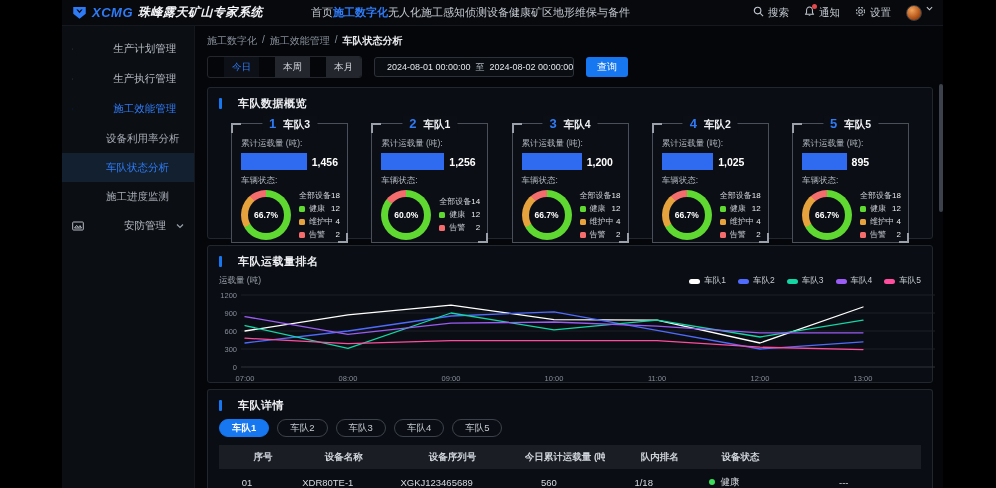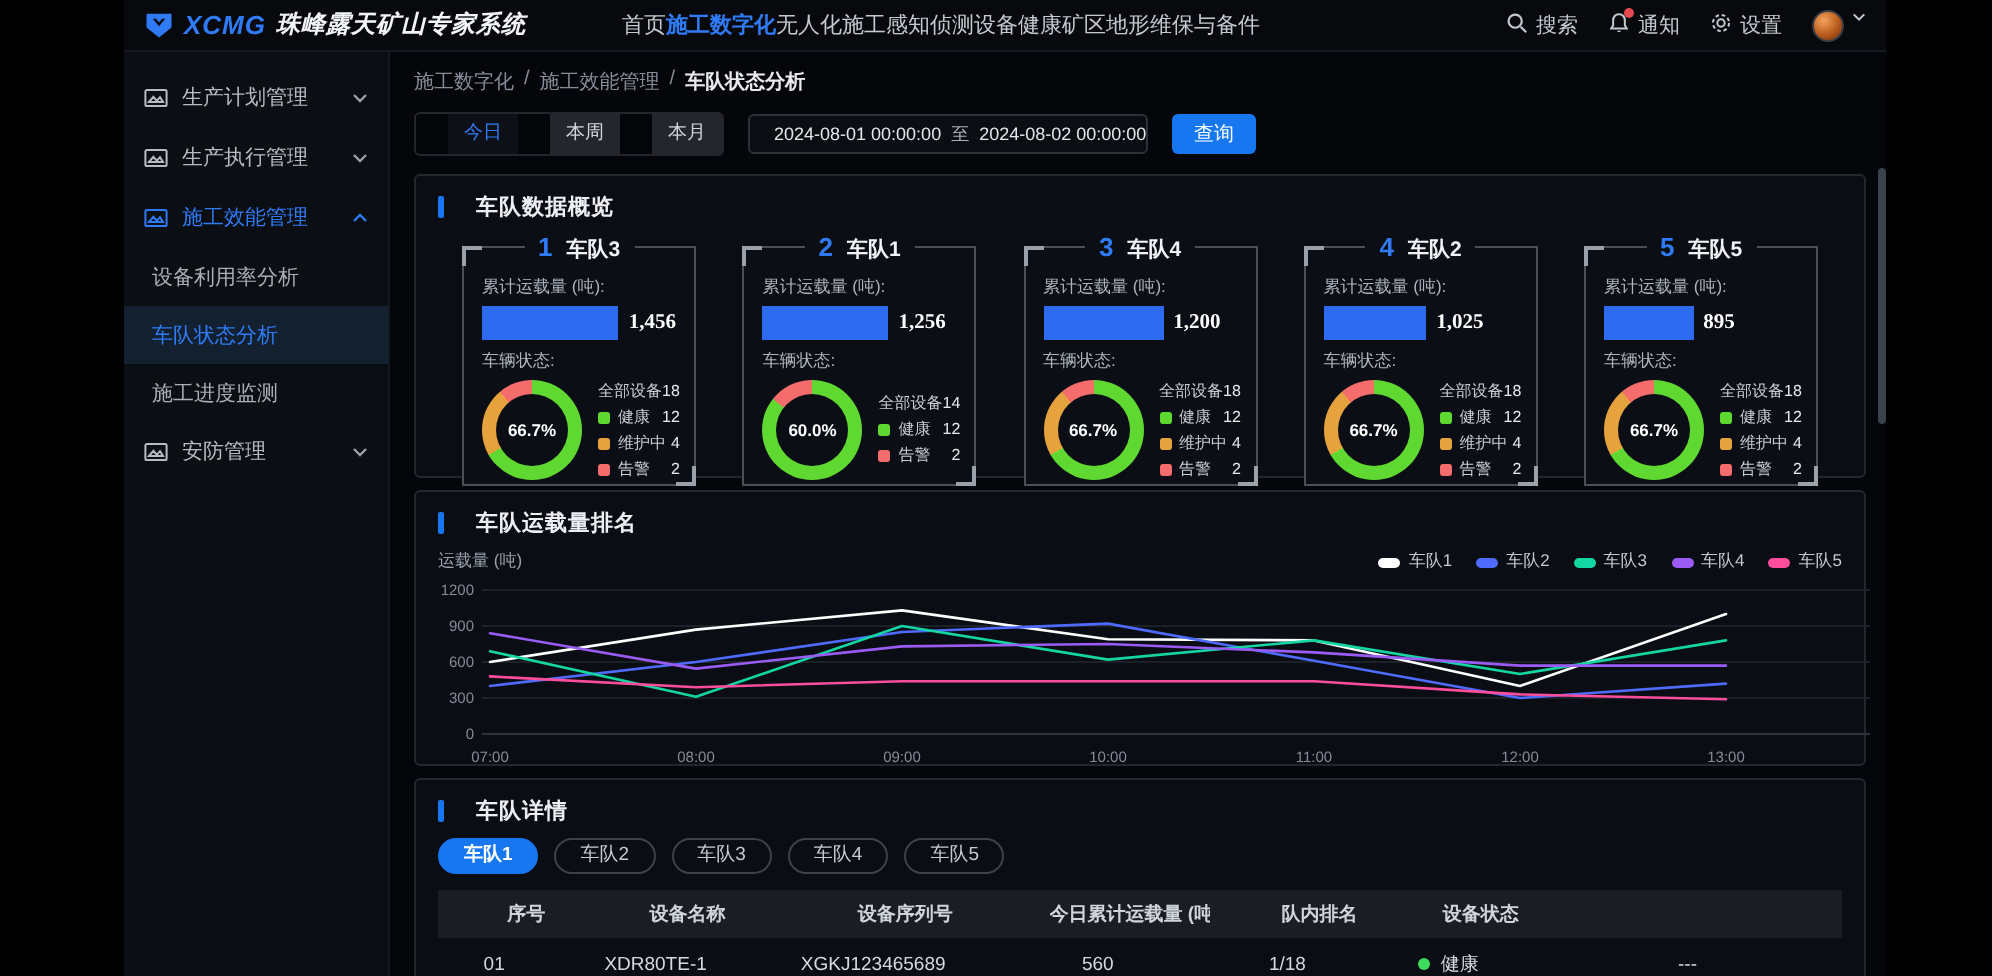--- a/index.html
+++ b/index.html
@@ -19,25 +19,25 @@
   .top-actions { margin-left:auto; display:flex; align-items:center; gap:15px; }
   .action { display:flex; align-items:flex-start; gap:4px; color:#c4c9d1; font-size:10.5px; cursor:pointer; position:relative; }
   .action svg { display:block; }
   .notif-dot { position:absolute; left:8px; top:-2px; width:5px; height:5px; background:#e5484d; border-radius:50%; }
   .avatar { width:16px; height:16px; border-radius:50%; background:radial-gradient(circle at 35% 30%, #f3a45b, #b35418 60%, #5e2d10); border:1px solid #3a3f46; }
   .chev-down { width:7px; height:7px; }
 
   
   .sidebar { position:absolute; left:0; top:26px; width:133px; height:462px; background:#0b0e13; border-right:1px solid #14171d; padding-top:8px; }
   .side-item { display:flex; align-items:center; height:30px; padding:0 10px; gap:7px; cursor:pointer; }
-  .side-item .lbl { font-size:10.5px; color:#b7bcc4; flex:1; white-space:nowrap; }
+  .side-item .lbl { font-size:10.5px; color:#b7bcc4; flex:1; white-space:nowrap;margin-left:33px; }
   .side-item.expanded .lbl { color:#2f7bf6; }
   .side-item.expanded svg.mi path { stroke:#2f7bf6; }
   .side-sub { }
-  .side-sub-item { display:flex; align-items:center; height:29px; padding:0 10px 0 14px; font-size:10.5px; color:#a9aeb7; cursor:pointer; white-space:nowrap; }
+  .side-sub-item { display:flex; align-items:center; height:29px; padding:0 10px 0 44px; font-size:10.5px; color:#a9aeb7; cursor:pointer; white-space:nowrap; }
   .side-sub-item.active { background:#122030; color:#2f7bf6; }
   .side-chev { width:8px; height:8px; }
 
   
   .main { position:absolute; left:133px; top:26px; width:748px; height:462px; background:#04060a; padding:8px 10px 0 12px; }
   .breadcrumb { font-size:10px; color:#868d98; display:flex; gap:5px; margin-bottom:8px; }
   .breadcrumb .cur { color:#e8eaee; font-weight:bold; }
   .filter-row { display:flex; align-items:center; margin-bottom:9px; }
   .quick-group { display:flex; border-radius:3px; overflow:hidden; border:1px solid #23262d; }
   .quick-btn { padding:0 8px; height:20px; line-height:20px; font-size:9.5px; background:#23262d; color:#d2d6dc; cursor:pointer;margin-left:16px; }
@@ -57,21 +57,21 @@
   .fleet-card { position:relative; width:117px; height:120px; border:1px solid #4a505a; background:#0b0e14; padding:14px 9px 6px 9px; }
   .fleet-card::before, .fleet-card::after { content:""; position:absolute; width:8px; height:8px; }
   .fleet-card::before { left:-1px; top:-1px; border-left:2px solid #9aa1ab; border-top:2px solid #9aa1ab; }
   .fleet-card::after { right:-1px; bottom:-1px; border-right:2px solid #9aa1ab; border-bottom:2px solid #9aa1ab; }
   .card-head { position:absolute; top:-8px; left:50%; transform:translateX(-50%); background:#0b0e14; padding:0 7px; display:flex; gap:7px; align-items:baseline; white-space:nowrap; }
   .card-rank { color:#2f7bf6; font-size:13px; font-weight:bold; }
   .card-name { color:#f0f2f5; font-size:10.5px; font-weight:bold; }
   .card-lbl { color:#aeb4bd; font-size:8.5px; margin-bottom:3px; white-space:nowrap; }
   .bar-row { display:flex; align-items:center; gap:5px; height:17px; margin-bottom:5px; }
   .bar-fill { height:17px; background:#2e6bf0; }
-  .bar-val { color:#fff; font-size:10.5px; font-weight:bold;font-family:Liberation Serif, serif; }
+  .bar-val { color:#fff; font-size:10.5px; font-weight:bold; }
   .donut-row { display:flex; align-items:center; margin-top:2px; }
   .donut { width:50px; height:50px; border-radius:50%; position:relative; flex:none; }
   .donut-hole { position:absolute; left:7px; top:7px; width:36px; height:36px; background:#0b0e14; border-radius:50%; display:flex; align-items:center; justify-content:center; color:#fff; font-size:8.5px; font-weight:bold; }
   .mini-legend { flex:1; margin-left:8px; display:flex; flex-direction:column; gap:3px; }
   .ml-row { display:flex; align-items:center; font-size:8px; color:#c8ccd3; line-height:10px; }
   .ml-swatch { width:6px; height:6px; border-radius:1.5px; margin-right:4px; flex:none; }
   .ml-label { white-space:nowrap; }
   .ml-val { margin-left:auto; color:#e8eaee; }
 
   

